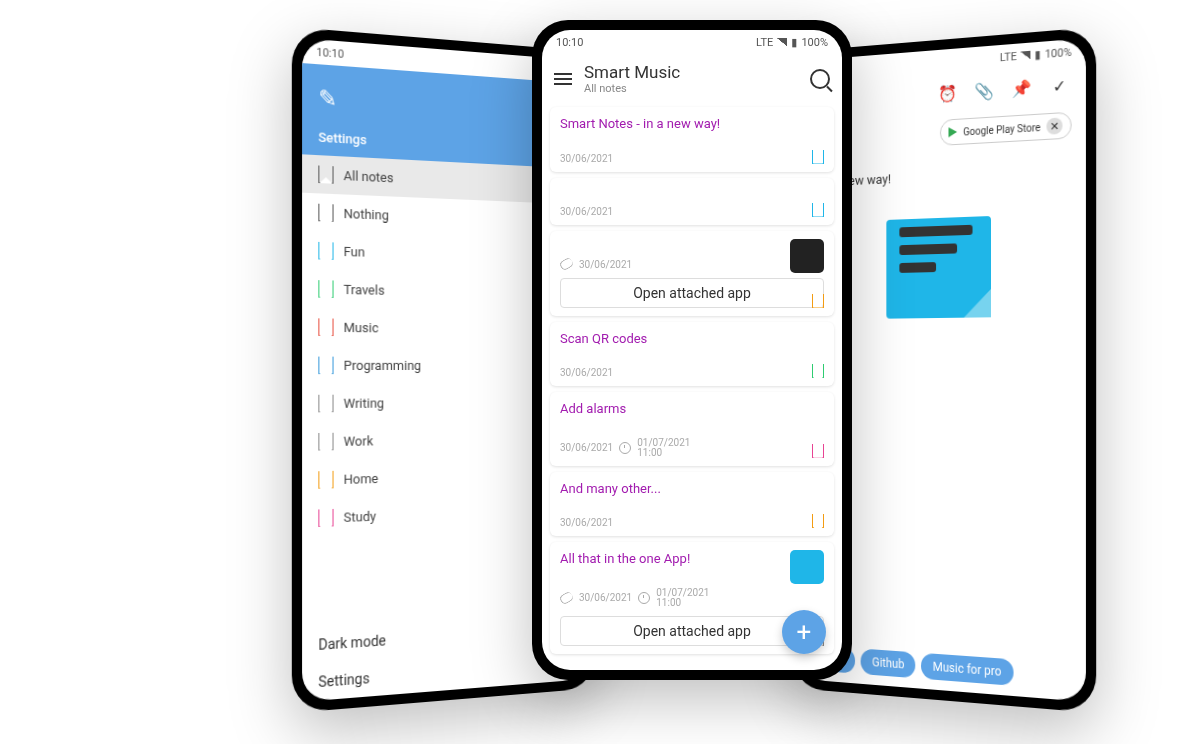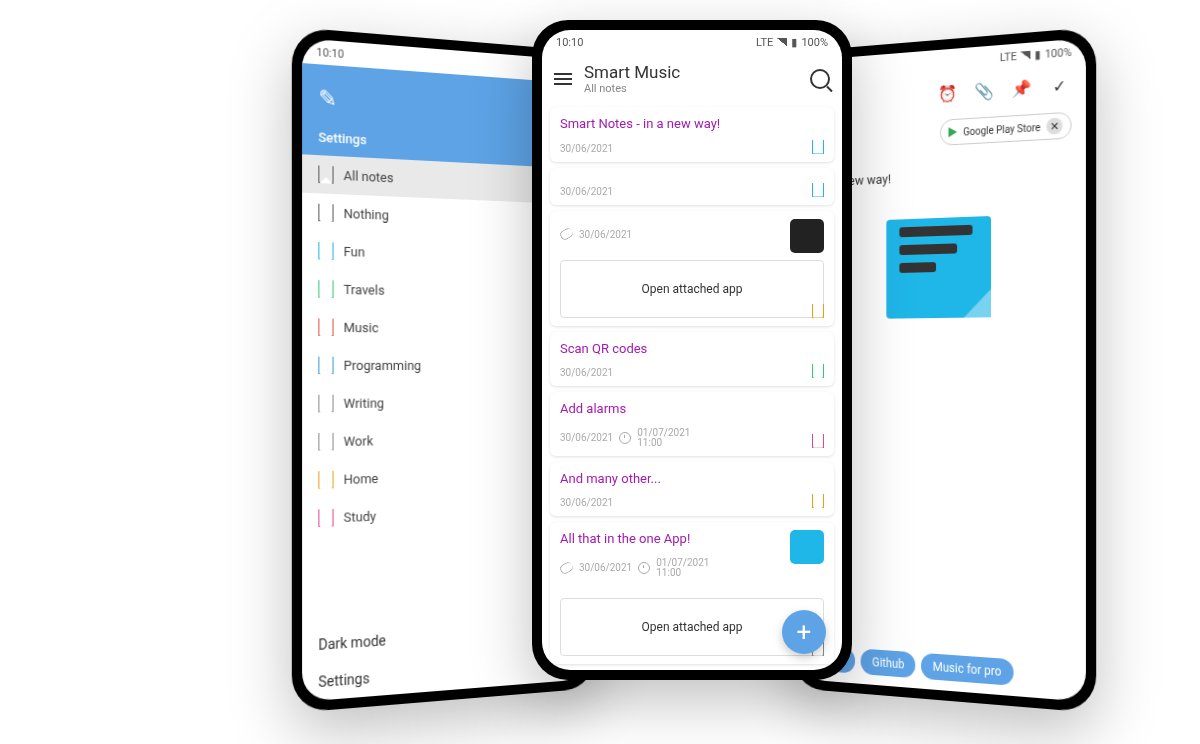--- a/index.html
+++ b/index.html
@@ -25,26 +25,26 @@
   .burger{display:flex;flex-direction:column;gap:3px;}
   .burger span{width:18px;height:2px;background:#333;}
   .ctitle{flex:1;}
   .ctitle .big{font-size:17px;font-weight:400;}
   .ctitle .sm{font-size:11px;color:#888;}
   .mag{width:16px;height:16px;border:2px solid #333;border-radius:50%;position:relative;}
   .mag::after{content:"";position:absolute;width:7px;height:2px;background:#333;bottom:-3px;right:-5px;transform:rotate(45deg);}
   .cards{flex:1;padding:4px 8px;overflow:hidden;}
   .card{background:#fff;border-radius:6px;box-shadow:0 1px 3px rgba(0,0,0,.12);margin-bottom:6px;padding:8px 10px;position:relative;}
   .card .t{font-size:13px;color:#a21caf;line-height:1.35;}
-  .card .d{font-size:10px;color:#aaa;margin-top:10px;display:flex;align-items:center;gap:6px;}
+  .card .d{font-size:10px;color:#aaa;margin-top:20px;display:flex;align-items:center;gap:6px;}
   .card .bk{position:absolute;right:10px;bottom:8px;}
   .bk{width:10px;height:13px;border:1.5px solid;border-top:none;position:relative;}
   .bk::after{content:"";position:absolute;bottom:-1px;left:0;right:0;height:5px;background:#fff;clip-path:polygon(0 100%,50% 0,100% 100%);}
   .thumb{position:absolute;right:10px;top:8px;width:34px;height:34px;border-radius:5px;}
-  .openbtn{border:1px solid #ddd;border-radius:4px;text-align:center;padding:21px;font-size:12px;margin-top:20px;}
+  .openbtn{border:1px solid #ddd;border-radius:4px;text-align:center;padding:6px;font-size:14px;margin-top:8px;}
   .clip{width:12px;height:8px;border:1.5px solid #aaa;border-radius:6px;border-right:none;transform:rotate(-30deg);display:inline-block;}
   .al{width:10px;height:10px;border:1.5px solid #aaa;border-radius:50%;position:relative;display:inline-block;}
   .al::before{content:"";position:absolute;top:2px;left:4px;width:1px;height:3px;background:#aaa;}
   .fab{position:absolute;right:16px;bottom:16px;width:44px;height:44px;border-radius:50%;background:#5da3e6;color:#fff;display:flex;align-items:center;justify-content:center;font-size:26px;box-shadow:0 4px 10px rgba(0,0,0,.2);}
   
   .p-right{top:40px;left:778px;transform:perspective(1300px) rotateY(-18deg);}
   .ricons{display:flex;justify-content:flex-end;gap:22px;padding:12px 18px;align-items:center;}
   .ric{width:16px;height:16px;display:flex;align-items:center;justify-content:center;color:#333;}
   .chip{margin:6px 14px;display:flex;align-items:center;gap:6px;border:1px solid #ccc;border-radius:16px;padding:4px 8px;font-size:10px;width:max-content;margin-left:auto;}
   .chip .x{width:16px;height:16px;border-radius:50%;background:#ddd;display:flex;align-items:center;justify-content:center;font-size:11px;}

